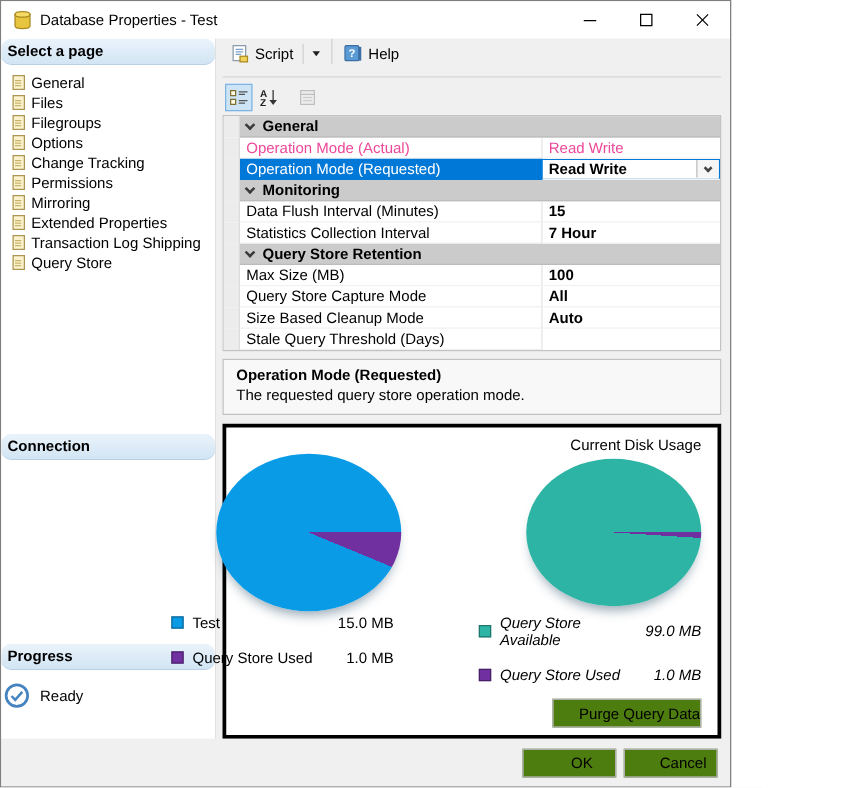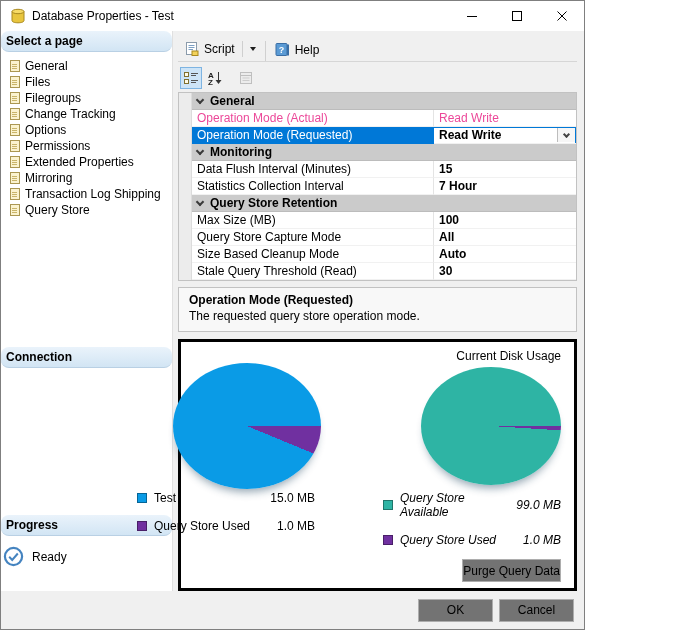--- a/index.html
+++ b/index.html
@@ -20,21 +20,21 @@
   .pagelist{flex:0 0 295px;padding-top:6px;}
   .pageitem{height:16px;display:flex;align-items:center;gap:5px;padding-left:9px;}
   .picon{width:10px;height:12px;flex:0 0 10px;background:#fbf3cf;border:1px solid #ab9752;
     background-image:linear-gradient(#c9b46a,#c9b46a),linear-gradient(#c9b46a,#c9b46a),linear-gradient(#c9b46a,#c9b46a);
     background-size:5px 1px;background-position:1px 3px,1px 5px,1px 7px;background-repeat:no-repeat;}
   .conn-body{flex:0 0 147px;}
   .prog-body{flex:1;padding:10px 0 0 2px;}
   .ready{display:flex;align-items:center;gap:8px;}
   
   .content{flex:1;display:flex;flex-direction:column;min-width:0;padding:0 7px 0 5px;background:#f0f0f0;}
-  .toolbar{flex:0 0 31px;display:flex;align-items:flex-end;border-bottom:1px solid #d6d6d6;padding-left:2px;}
+  .toolbar{flex:0 0 31px;display:flex;align-items:flex-start;border-bottom:1px solid #d6d6d6;padding-left:2px;}
   .toolbtn{display:flex;align-items:center;gap:5px;padding:4px 5px;}
   .mini-sep{width:1px;height:16px;background:#cfcfcf;margin:0 2px;}
   .tsep{width:1px;height:20px;background:#d0d0d0;margin:0 4px;}
   .caret{width:0;height:0;border-left:3px solid transparent;border-right:3px solid transparent;border-top:4px solid #1e1e1e;}
   .gridbar{flex:0 0 28px;display:flex;align-items:center;gap:2px;padding:4px 0 0 2px;}
   .gbtn{width:22px;height:22px;display:flex;align-items:center;justify-content:center;border:1px solid transparent;}
   .gbtn.active{background:#cde4f7;border-color:#7eb4e2;}
   .gbtn.disabled{opacity:.4;margin-left:7px;}
   
   .pgrid{margin-top:2px;border:1px solid #c2c2c2;background:#fff;}
@@ -59,21 +59,21 @@
   .pie1{width:148px;height:126px;margin-left:46px;}
   .pie2{width:140px;height:118px;margin-left:100px;}
   .legends{display:flex;padding-top:2px;}
   .legend{width:190px;display:flex;flex-direction:column;gap:14px;}
   .legend1{margin-left:46px;}
   .legend2{margin-left:56px;font-style:italic;}
   .lrow{display:flex;align-items:center;gap:7px;padding-left:12px;}
   .sw{width:10px;height:10px;border:1px solid rgba(0,0,0,.35);flex:0 0 10px;}
   .ll{flex:1;}
   .purge-row{display:flex;justify-content:flex-end;padding-top:12px;}
-  button.std{min-width:75px;height:23px;background:#737373;border:1px solid #adadad;font-family:"Liberation Sans",sans-serif;font-size:12px;color:#000;}
+  button.std{min-width:75px;height:23px;background:#4d7c0f;border:1px solid #adadad;font-family:"Liberation Sans",sans-serif;font-size:12px;color:#000;padding-left:20px;}
   .purge{min-width:125px;}
   
   .footer{flex:0 0 38px;display:flex;align-items:center;justify-content:flex-end;gap:6px;padding-right:10px;background:#f0f0f0;}
   .ok{border-color:#0078d7;}
 </style>
 </head>
 <body>
 
 <div class="window">
 
@@ -111,37 +111,37 @@
         <div class="pageitem">
             <span class="picon"></span>
             <span>Files</span>
           </div>
         <div class="pageitem">
             <span class="picon"></span>
             <span>Filegroups</span>
           </div>
         <div class="pageitem">
             <span class="picon"></span>
+            <span>Options</span>
+          </div>
+        <div class="pageitem">
+            <span class="picon"></span>
             <span>Change Tracking</span>
           </div>
         <div class="pageitem">
             <span class="picon"></span>
-            <span>Options</span>
-          </div>
-        <div class="pageitem">
-            <span class="picon"></span>
             <span>Permissions</span>
           </div>
         <div class="pageitem">
             <span class="picon"></span>
+            <span>Mirroring</span>
+          </div>
+        <div class="pageitem">
+            <span class="picon"></span>
             <span>Extended Properties</span>
-          </div>
-        <div class="pageitem">
-            <span class="picon"></span>
-            <span>Mirroring</span>
           </div>
         <div class="pageitem">
             <span class="picon"></span>
             <span>Transaction Log Shipping</span>
           </div>
         <div class="pageitem">
             <span class="picon"></span>
             <span>Query Store</span>
           </div>
       </div>
@@ -271,22 +271,21 @@
           <div class="plabel">Query Store Capture Mode</div>
           <div class="pvalue">All</div>
         </div>
         <div class="prow">
           <div class="pmargin"></div>
           <div class="plabel">Size Based Cleanup Mode</div>
           <div class="pvalue">Auto</div>
         </div>
         <div class="prow">
           <div class="pmargin"></div>
-          <div class="plabel">Stale Query Threshold (Read)</div>
-          <div class="pvalue">30</div>
+          <div class="plabel">Stale Query Threshold (Days)</div>
         </div>
       </div>
 
       <div class="desc">
         <div class="desc-title">Operation Mode (Requested)</div>
         <div>The requested query store operation mode.</div>
       </div>
 
       <div class="group">
         <div class="group-title">Current Disk Usage</div>

